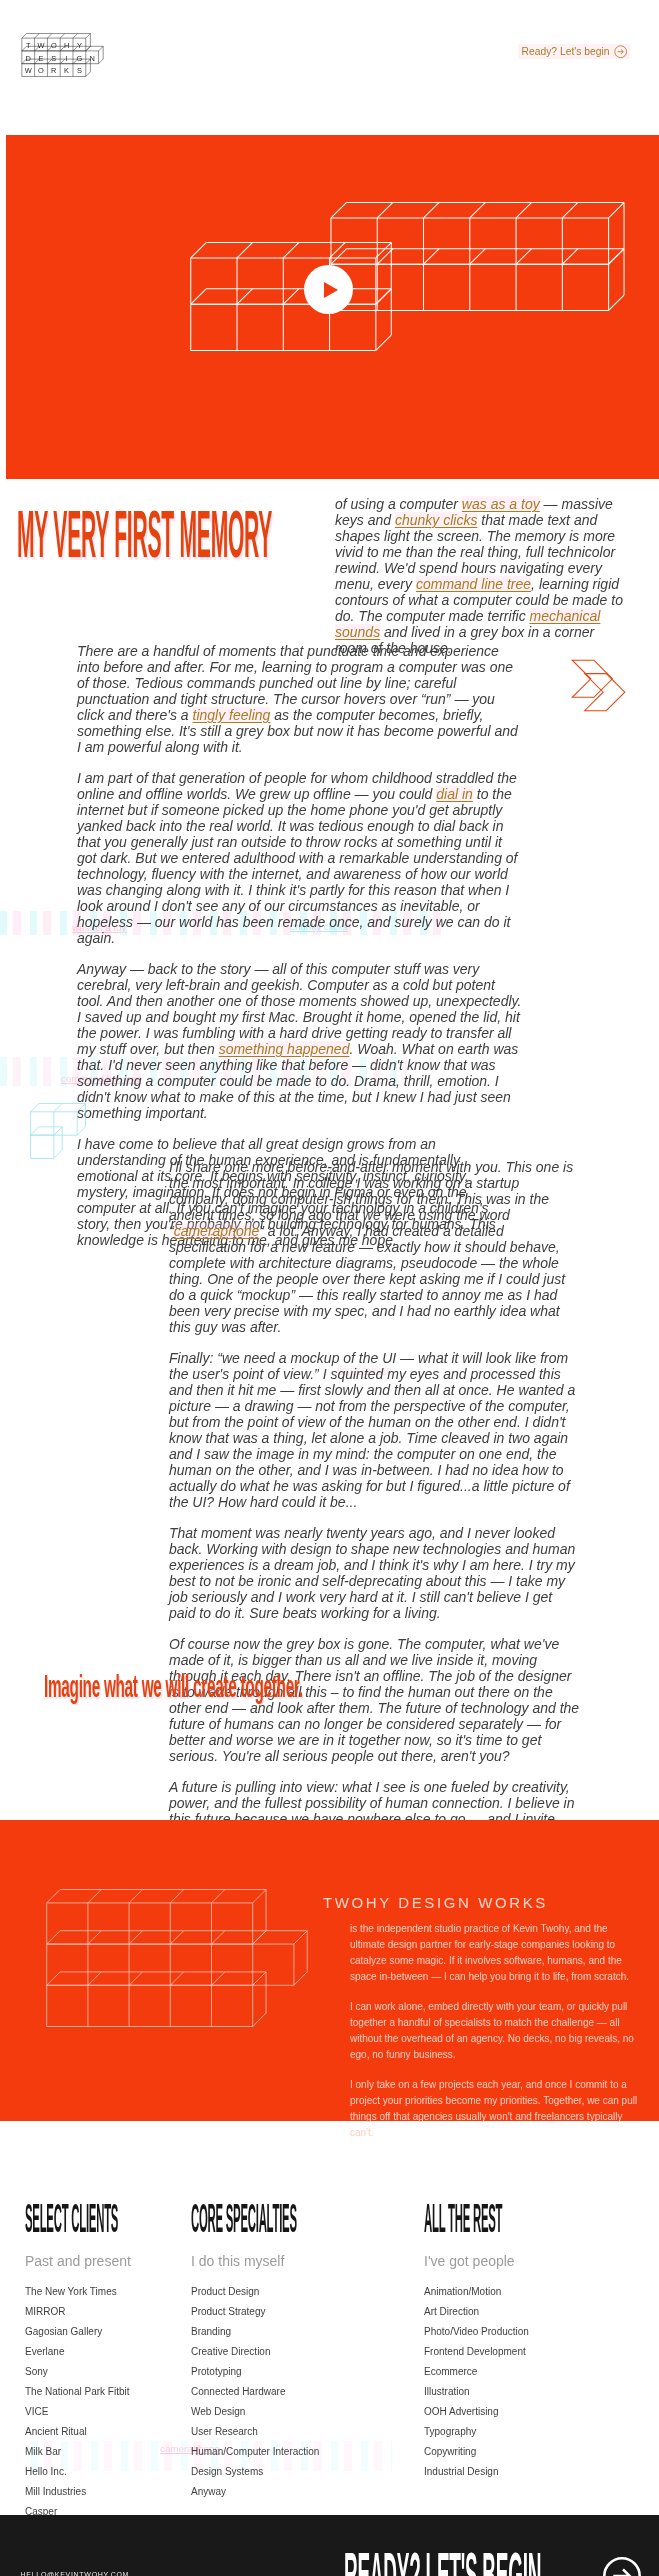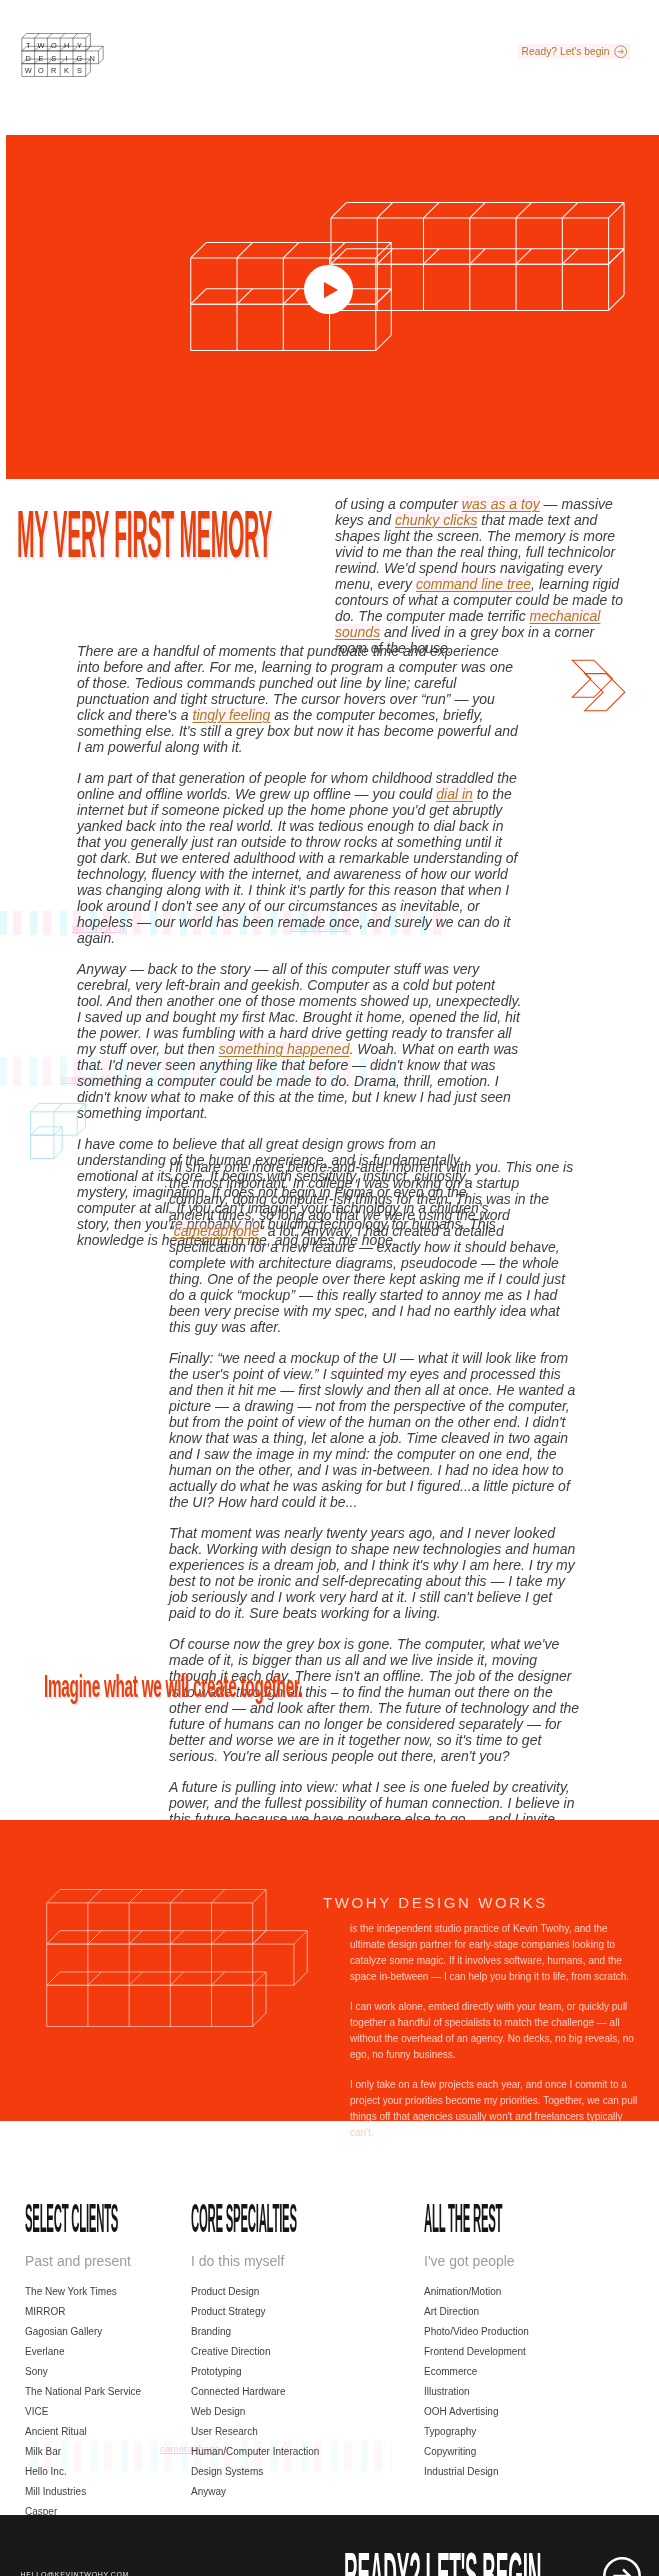--- a/index.html
+++ b/index.html
@@ -350,21 +350,21 @@
     <div class="fcol-title-wrap">
         <div class="display fcol-title">SELECT CLIENTS</div>
       </div>
     <div class="fcol-sub">Past and present</div>
     <div class="fcol-list">
         <div class="list-item">The New York Times</div>
         <div class="list-item">MIRROR</div>
         <div class="list-item">Gagosian Gallery</div>
         <div class="list-item">Everlane</div>
         <div class="list-item">Sony</div>
-        <div class="list-item">The National Park Service</div>
+        <div class="list-item">The National Park Fitbit</div>
         <div class="list-item">VICE</div>
         <div class="list-item">Ancient Ritual</div>
         <div class="list-item">Milk Bar</div>
         <div class="list-item">Hello Inc.</div>
         <div class="list-item">Mill Industries</div>
         <div class="list-item">Casper</div>
         <div class="list-item">Fitbit</div>
       </div>
   </div>
   <div class="fcol" style="left:191px;">

